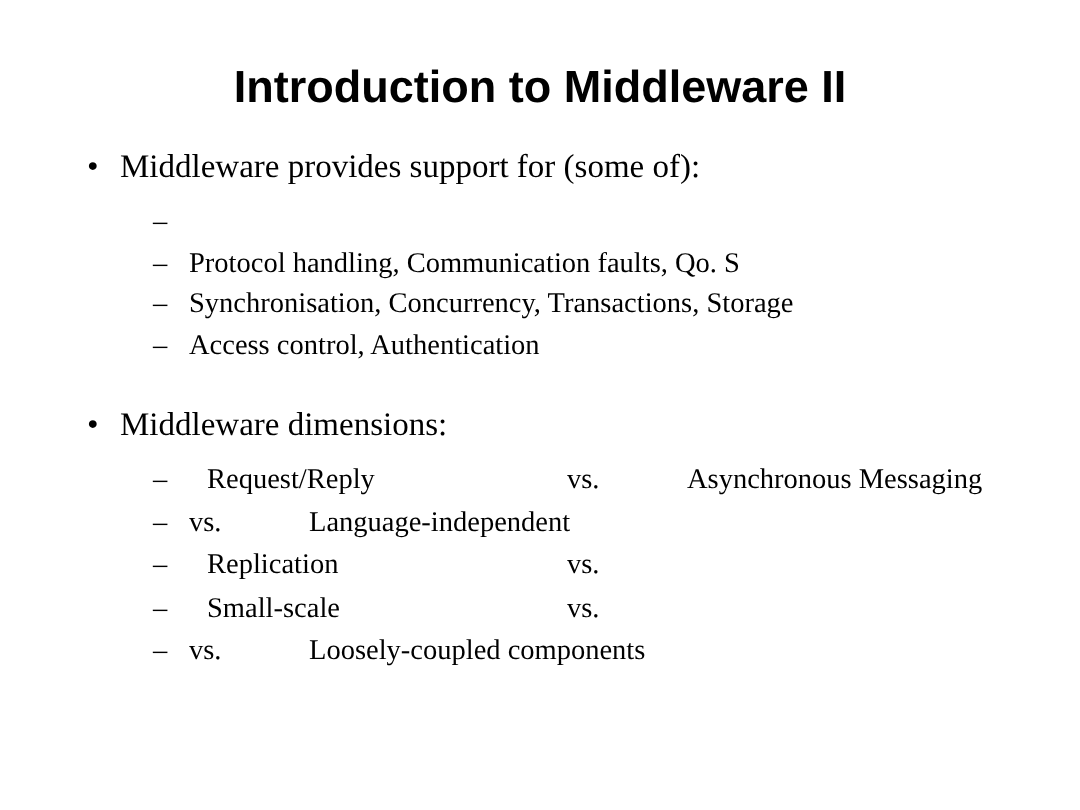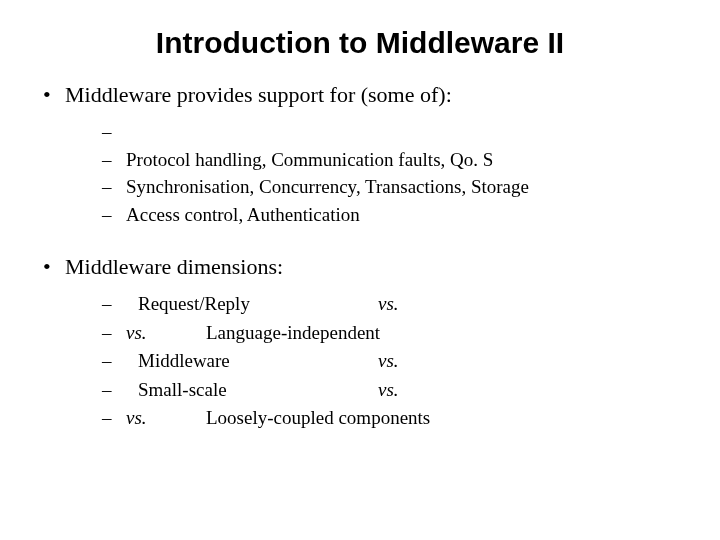--- a/index.html
+++ b/index.html
@@ -8,32 +8,32 @@
     width: 720px;
     height: 540px;
     background: #fff;
     font-family: "Times New Roman", Times, serif;
     color: #000;
   }
   .slide {
     box-sizing: border-box;
     width: 720px;
     height: 540px;
-    padding: 20px 30px 0 30px;
+    padding: 36px 30px 0 30px;
   }
   .title {
     font-family: Arial, Helvetica, sans-serif;
     font-weight: bold;
     font-size: 30px;
     text-align: center;
     margin: 6px 0 22px 0;
   }
   .l1 {
     font-size: 22px;
-    margin-left: 13px;
+    margin-left: 28px;
     margin-bottom: 10px;
   }
   .l1 .bullet {
     display: inline-block;
     width: 22px;
   }
   .subgroup {
     margin-left: 72px;
     margin-bottom: 26px;
   }
@@ -49,21 +49,21 @@
   .dim-table {
     margin-left: 72px;
   }
   .dim-row {
     font-size: 19px;
     line-height: 1.5;
     display: flex;
   }
   .dim-row .dash { width: 24px; flex: 0 0 24px; }
   .dim-row .left { width: 240px; flex: 0 0 240px; margin-left: 12px; }
-  .dim-row .vs   { width: 80px;  flex: 0 0 80px; font-style: italic; }
+  .dim-row .vs   { width: 80px;  flex: 0 0 80px; }
   .dim-row .right{ flex: 1 1 auto; }
 </style>
 </head>
 <body>
 
 <div class="slide">
 
   <div class="title">Introduction to Middleware II</div>
 
   <div class="l1">
@@ -90,29 +90,30 @@
 
   <div class="l1">
     <span class="bullet">•</span><span>Middleware dimensions:</span>
   </div>
 
   <div class="dim-table">
     <div class="dim-row">
       <span class="dash">–</span>
       <span class="left">Request/Reply</span>
       <span class="vs">vs.</span>
+      <span class="right">Asynchronous Messaging</span>
     </div>
     <div class="dim-row">
       <span class="dash">–</span>
       <span class="vs">vs.</span>
       <span class="right">Language-independent</span>
     </div>
     <div class="dim-row">
       <span class="dash">–</span>
-      <span class="left">Middleware</span>
+      <span class="left">Replication</span>
       <span class="vs">vs.</span>
     </div>
     <div class="dim-row">
       <span class="dash">–</span>
       <span class="left">Small-scale</span>
       <span class="vs">vs.</span>
     </div>
     <div class="dim-row">
       <span class="dash">–</span>
       <span class="vs">vs.</span>

